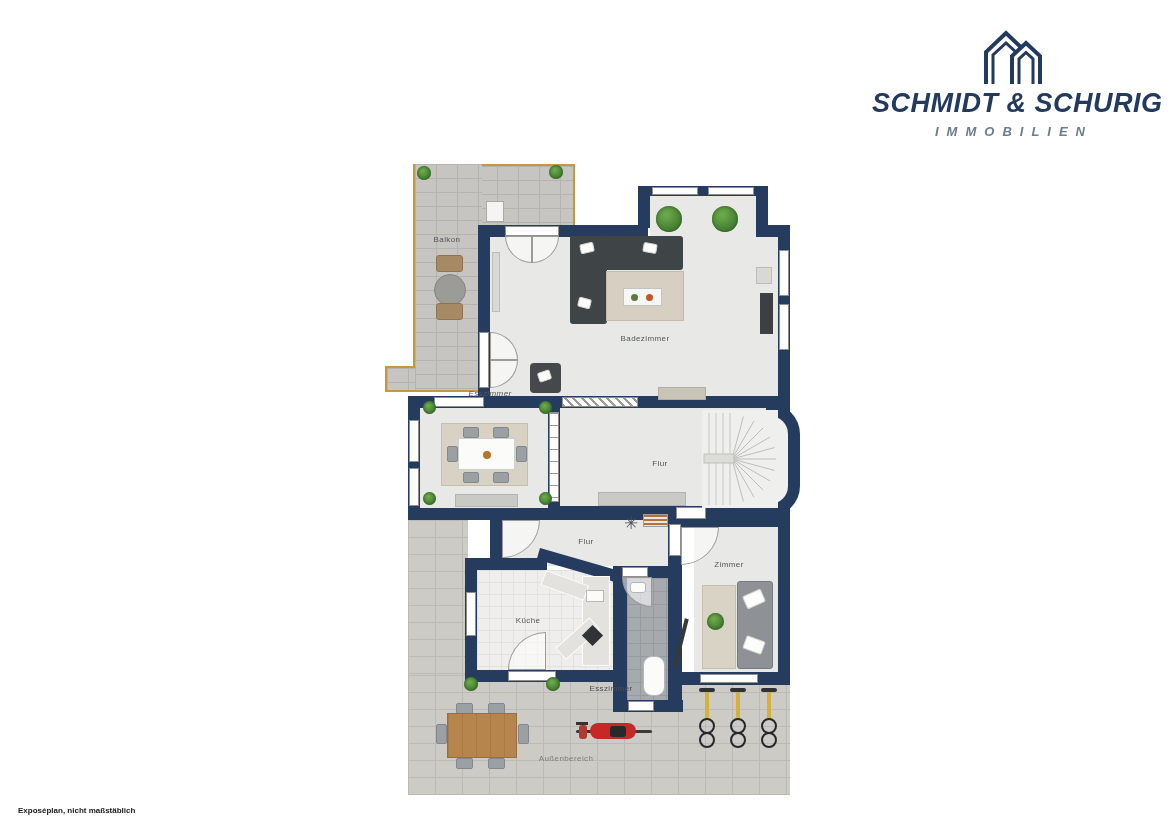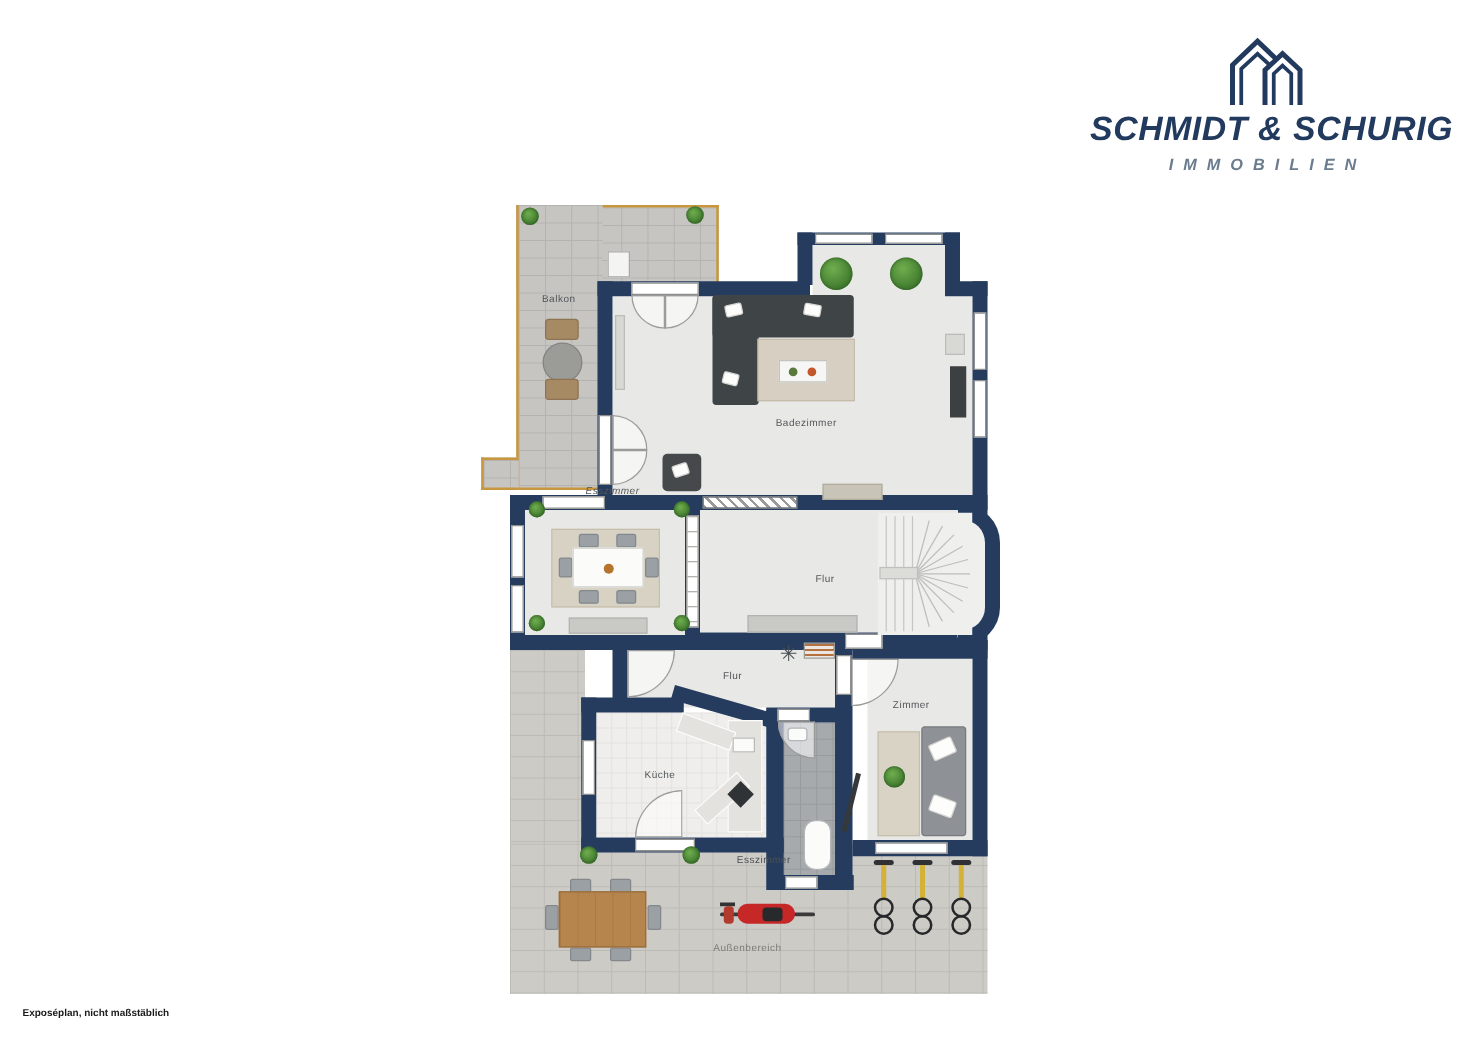--- a/index.html
+++ b/index.html
@@ -269,17 +269,17 @@
     <span style="left:1px;top:30px;width:16px;height:16px;border:2.5px solid #26282a;border-radius:50%;"></span>
     <span style="left:1px;top:44px;width:16px;height:16px;border:2.5px solid #26282a;border-radius:50%;"></span>
   </div>
   <div style="left:760px;top:688px;width:18px;height:62px;z-index:3;">
     <span style="left:1px;top:0;width:16px;height:4px;background:#2f3134;border-radius:2px;"></span>
     <span style="left:7px;top:4px;width:4px;height:28px;background:#d4b23a;"></span>
     <span style="left:1px;top:30px;width:16px;height:16px;border:2.5px solid #26282a;border-radius:50%;"></span>
     <span style="left:1px;top:44px;width:16px;height:16px;border:2.5px solid #26282a;border-radius:50%;"></span>
   </div>
 
-  <div class="label" style="left:566px;top:758px;color:#7c7c78;margin-left:32px;">Außenbereich</div>
+  <div class="label" style="left:566px;top:758px;color:#7c7c78;">Außenbereich</div>
 
   <div class="footer-note">Exposéplan, nicht maßstäblich</div>
 
 </div>
 
 </body></html>

